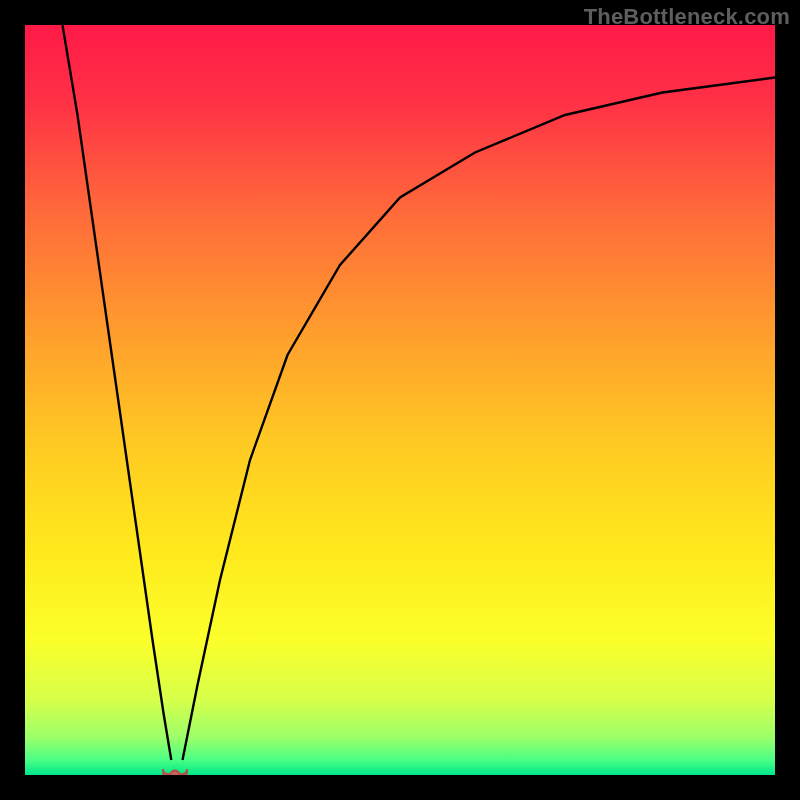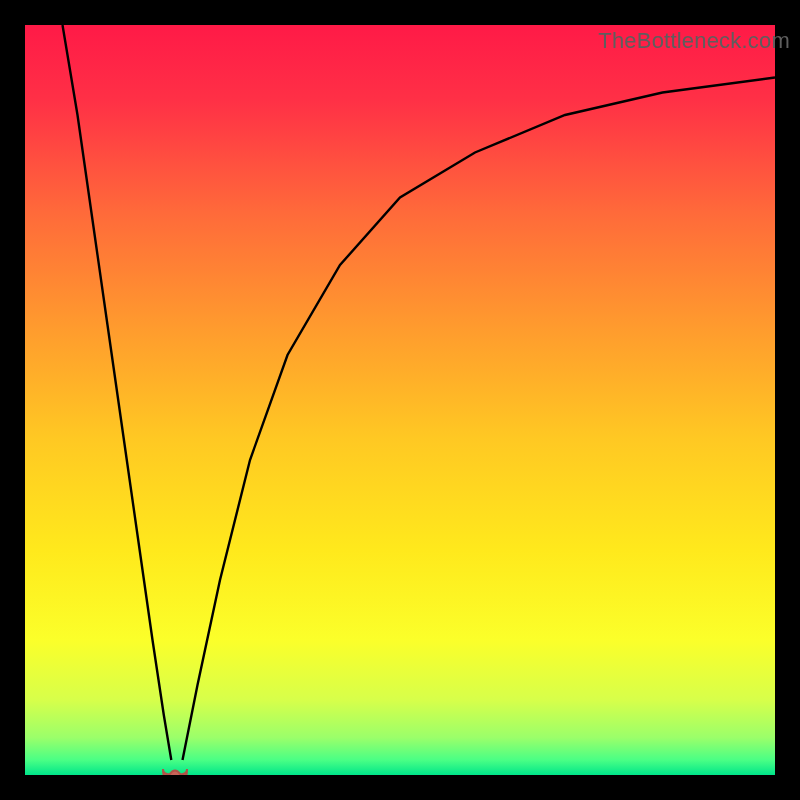--- a/index.html
+++ b/index.html
@@ -16,24 +16,23 @@
     width: 800px;
     height: 800px;
     background: #000;
   }
   .watermark {
     position: absolute;
     top: 4px;
     right: 10px;
     color: #5e5e5e;
     font-size: 22px;
-    font-weight: 400;
+    font-weight: 700;
     letter-spacing: 0.2px;
     z-index: 20;
-    margin-top: 24px;
   }
   svg {
     display: block;
   }
 </style>
 </head>
 <body>
 
 <div class="frame">
   <div class="watermark">TheBottleneck.com</div>

